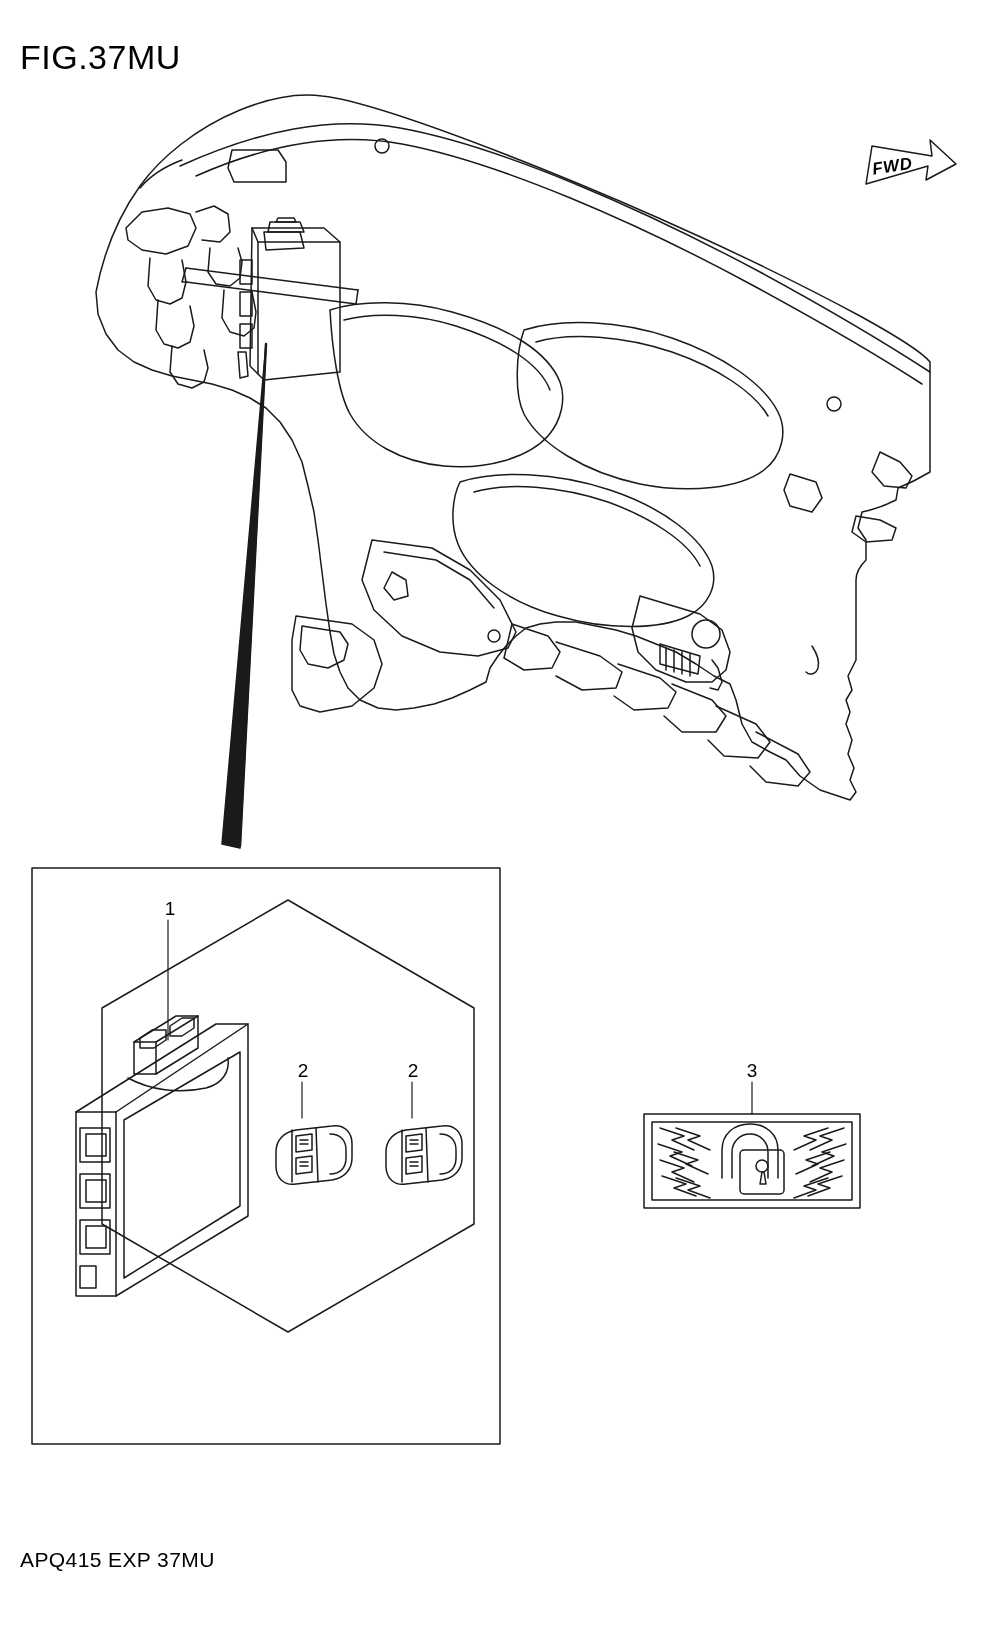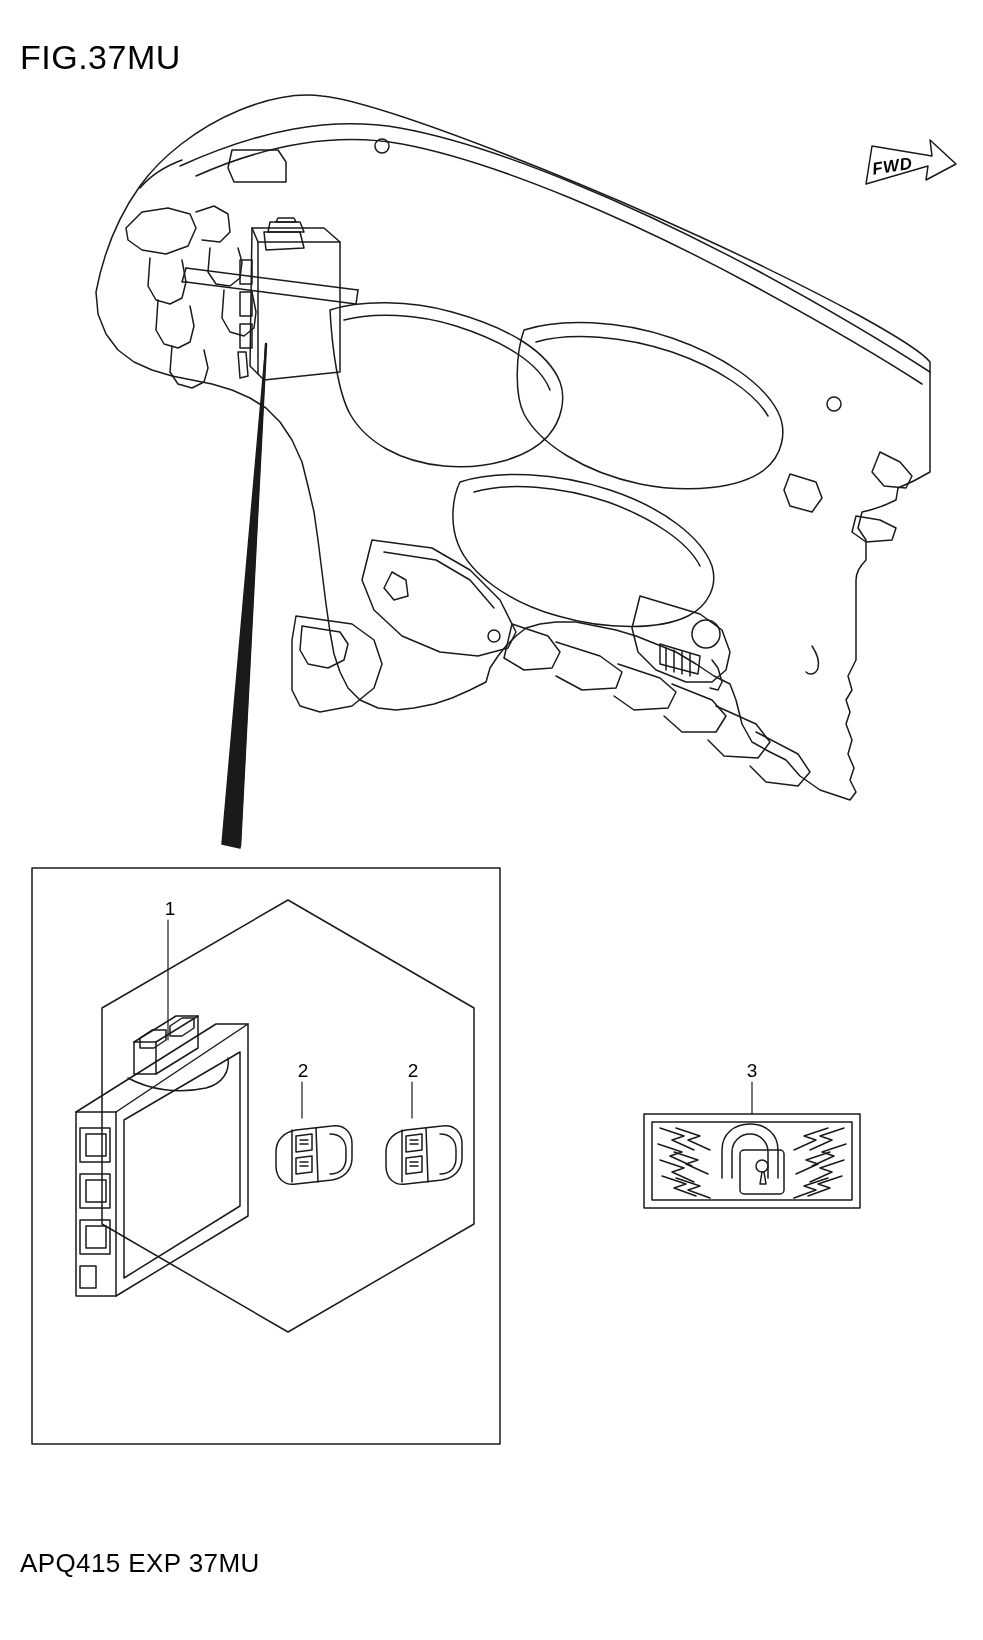--- a/index.html
+++ b/index.html
@@ -28,21 +28,21 @@
     font-size: 34px;
     letter-spacing: 0.5px;
     font-weight: 400;
     white-space: nowrap;
     margin-top: 30px;
   }
   #footer-code {
     position: absolute;
     left: 20px;
     top: 1548px;
-    font-size: 26px;
+    font-size: 21px;
     letter-spacing: 0.4px;
     white-space: nowrap;
   }
   #footer-desc {
     position: absolute;
     left: 20px;
     top: 1588px;
     font-size: 21px;
     letter-spacing: 0.4px;
     white-space: nowrap;

